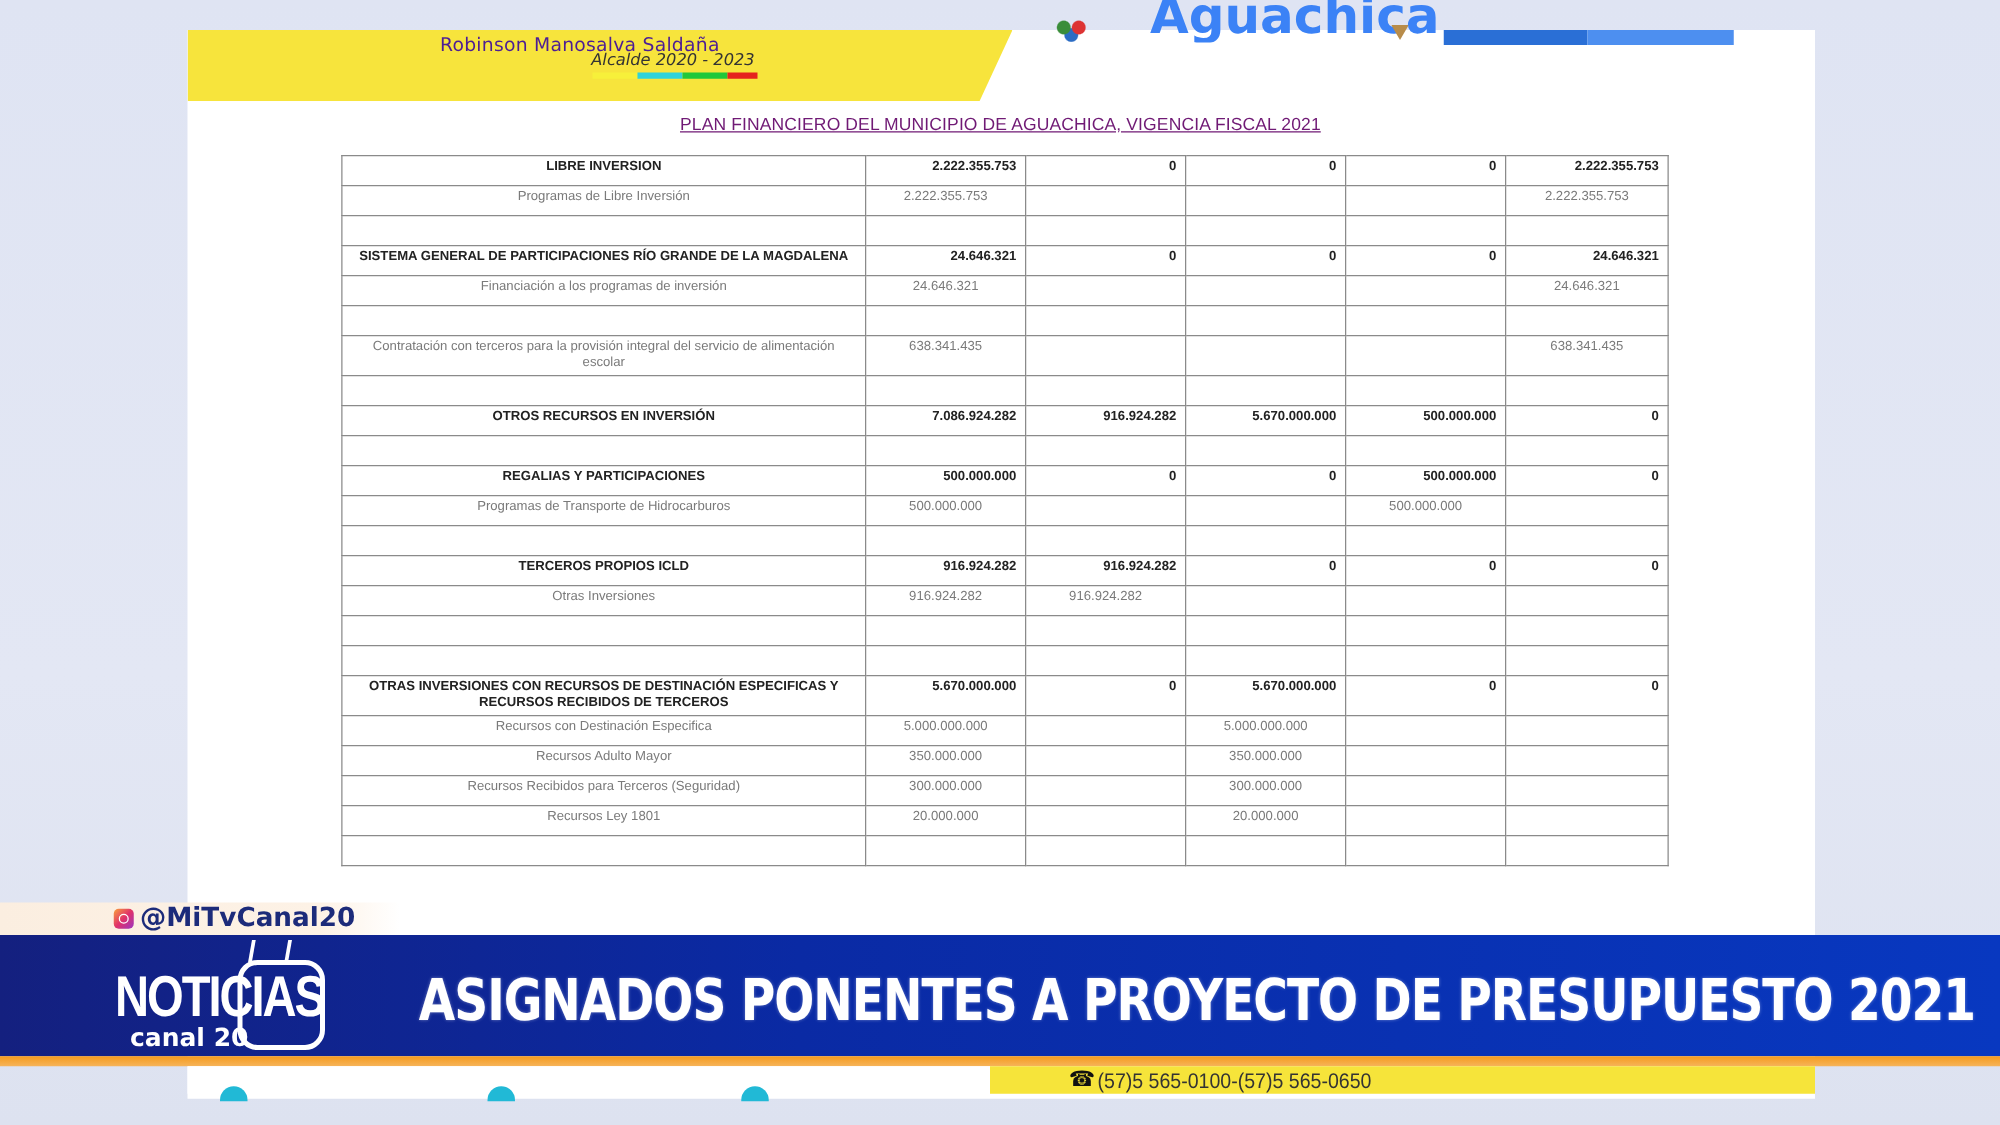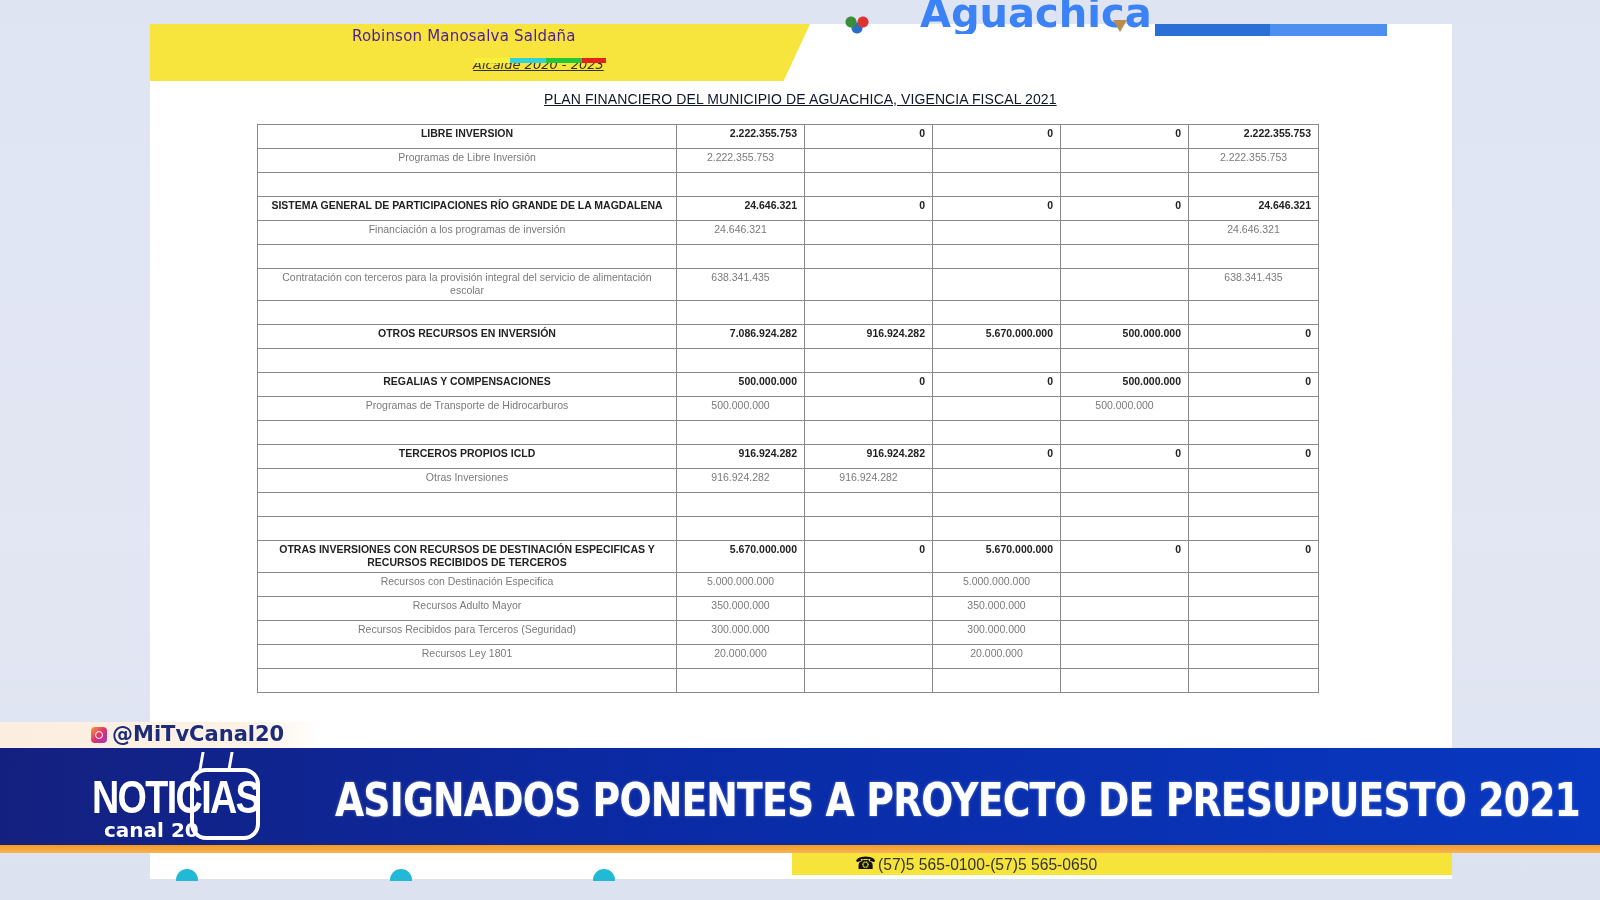--- a/index.html
+++ b/index.html
@@ -15,46 +15,46 @@
   .yellow-banner {
     position:absolute; left:150px; top:24px; width:660px; height:57px;
     background:#f7e43c;
     clip-path: polygon(0 0, 100% 0, 96% 100%, 0 100%);
   }
   .mayor-name {
     position:absolute; left:352px; top:27px; font-size:15px; color:#4c1d95;
     font-family:"DejaVu Sans", sans-serif; letter-spacing:0.2px;
   }
   .mayor-term {
-    position:absolute; left:473px; top:57px; font-size:13px; color:#333;
-    font-style:italic; text-decoration:underline;
+    position:absolute; left:473px; top:41px; font-size:13px; color:#333;
+    font-style:italic; 
     font-family:"DejaVu Sans", sans-serif;
   }
   .color-strip { position:absolute; top:58px; height:5px; }
   .logo-text {
     position:absolute; left:880px; top:0px; height:34px; overflow:hidden;
     font-size:40px; font-weight:bold; color:#3b82f6; line-height:26px;
     font-family:"DejaVu Sans", sans-serif;
     margin-left:40px;
   }
   .logo-mark {
     position:absolute; left:842px; top:14px; width:30px; height:20px;
     background: radial-gradient(circle at 30% 40%, #3a8d3a 0 5px, transparent 6px),
                 radial-gradient(circle at 70% 40%, #d33 0 5px, transparent 6px),
                 radial-gradient(circle at 50% 70%, #2b6cc4 0 5px, transparent 6px);
   }
   .crest { position:absolute; left:1113px; top:20px; width:14px; height:12px; background:#b88c4a; clip-path: polygon(50% 100%, 0 0, 100% 0); }
   .blue-bar-a { position:absolute; left:1155px; top:24px; width:115px; height:12px; background:#2a6fd6; }
   .blue-bar-b { position:absolute; left:1270px; top:24px; width:117px; height:12px; background:#4d8ff0; }
   .doc-title {
-    position:absolute; left:544px; top:91px; font-size:14px; color:#0f172a;
+    position:absolute; left:544px; top:91px; font-size:14px; color:#701a75;
     text-decoration:underline; letter-spacing:0.1px;
   }
   table.plan {
-    position:absolute; left:257px; top:124px; border-collapse:collapse;
+    position:absolute; left:273px; top:124px; border-collapse:collapse;
     table-layout:fixed; width:1061px;border-radius:20px;
   }
   table.plan td {
     border:1px solid #8a8a8a; font-size:10.5px; color:#222; padding:2px 7px 0 7px;
     vertical-align:top; height:21px; line-height:13px; overflow:hidden;
   }
   table.plan td.num { text-align:right; }
   table.plan tr.head td { font-weight:bold; }
   table.plan tr.head td.label { text-align:center; }
   table.plan tr.sub td { color:#7a7a7a; font-weight:normal;text-align:center; }
@@ -226,21 +226,21 @@
       </tr>
       <tr class="blank">
         <td class="label"></td>
         <td class="num"></td>
         <td class="num"></td>
         <td class="num"></td>
         <td class="num"></td>
         <td class="num"></td>
       </tr>
       <tr class="head">
-        <td class="label">REGALIAS Y COMPENSACIONES</td>
+        <td class="label">REGALIAS Y PARTICIPACIONES</td>
         <td class="num">500.000.000</td>
         <td class="num">0</td>
         <td class="num">0</td>
         <td class="num">500.000.000</td>
         <td class="num">0</td>
       </tr>
       <tr class="sub">
         <td class="label">Programas de Transporte de Hidrocarburos</td>
         <td class="num">500.000.000</td>
         <td class="num"></td>

